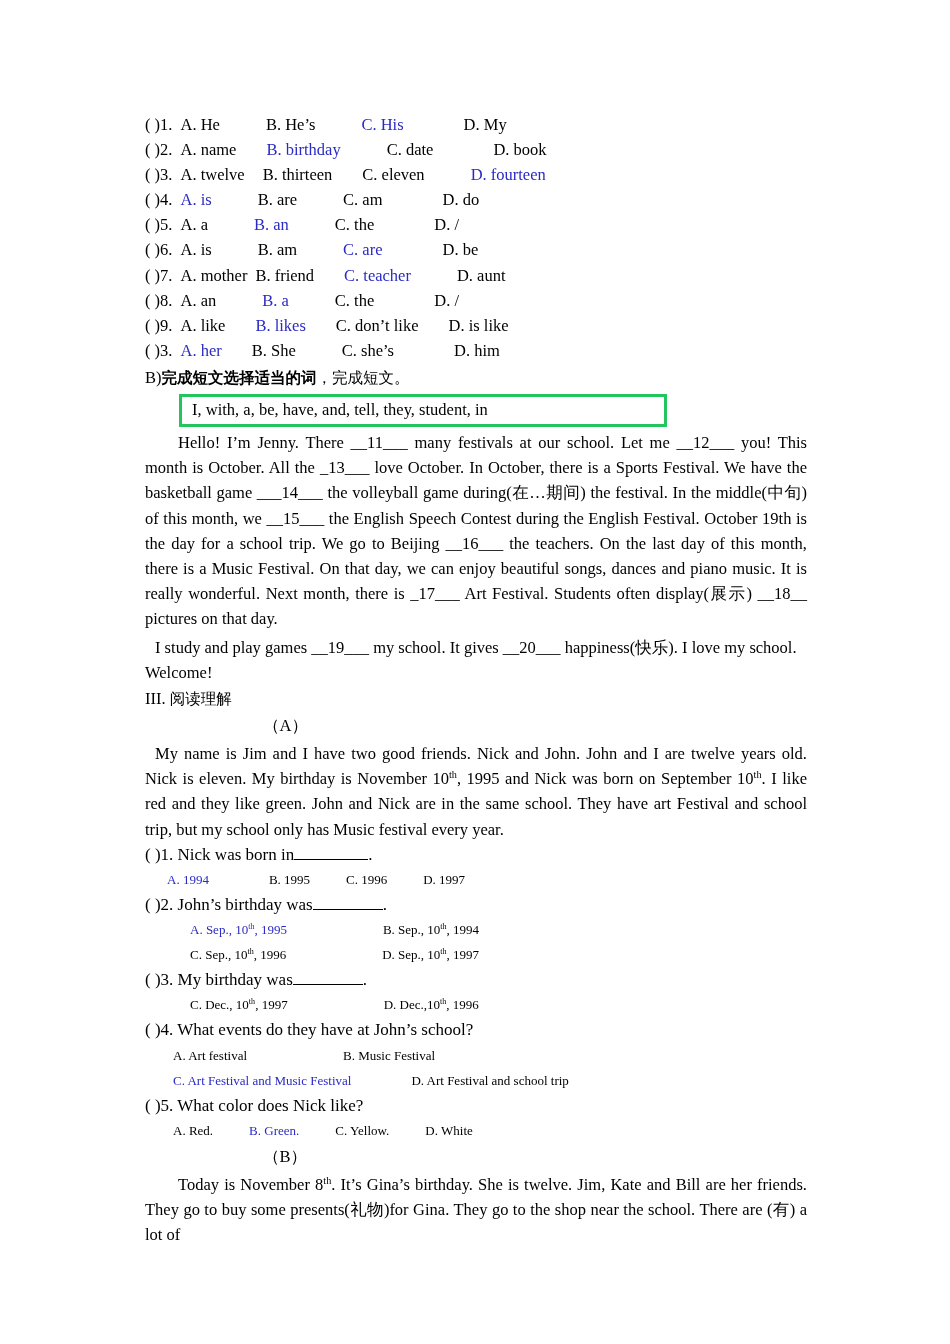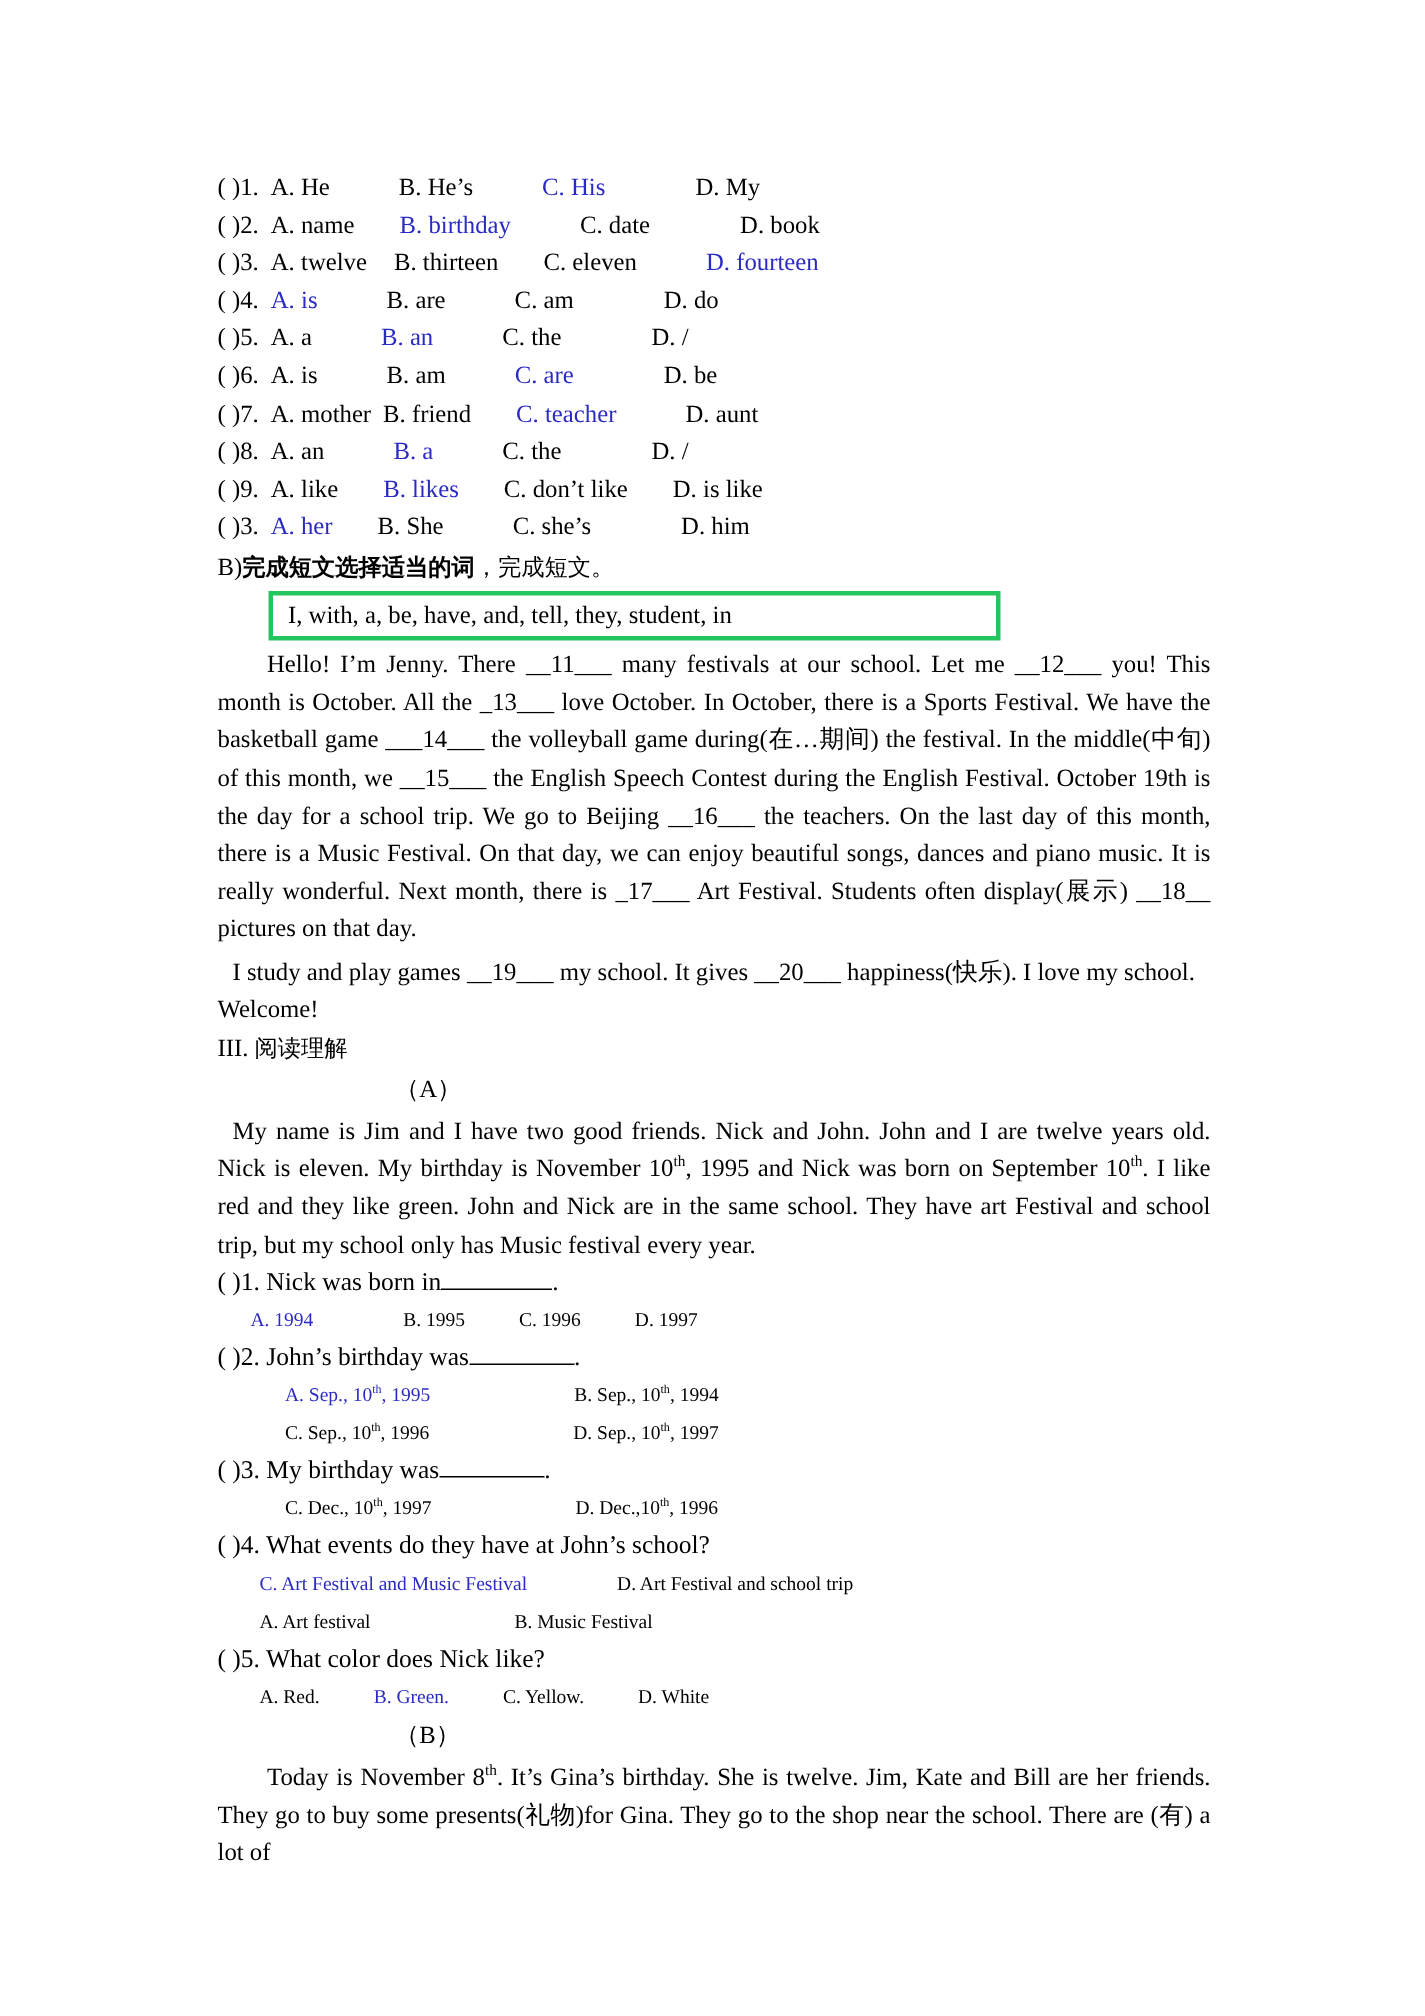--- a/index.html
+++ b/index.html
@@ -211,24 +211,24 @@
     </div>
     <div class="q-opts ind2">
       <span><span>C.</span><span> Dec., 10</span><sup>th</sup><span>, 1997</span></span><span class="col-gap-b"></span><span><span>D.</span><span> Dec.,10</span><sup>th</sup><span>, 1996</span></span>
     </div>
 
     <div class="q-line">
       <span>( )4.</span>
       <span>What events do they have at John’s school?</span>
     </div>
     <div class="q-opts ind3">
+      <span>A. Art festival</span><span class="col-gap-b"></span><span>B. Music Festival</span>
+    </div>
+    <div class="q-opts ind3">
       <span class="ans">C. Art Festival and Music Festival</span><span class="col-gap-c"></span><span>D. Art Festival and school trip</span>
-    </div>
-    <div class="q-opts ind3">
-      <span>A. Art festival</span><span class="col-gap-b"></span><span>B. Music Festival</span>
     </div>
 
     <div class="q-line">
       <span>( )5.</span>
       <span>What color does Nick like?</span>
     </div>
     <div class="q-opts ind3">
       <span>A. Red.</span><span class="col-gap-d"></span><span class="ans">B. Green.</span><span class="col-gap-d"></span><span>C. Yellow.</span><span class="col-gap-d"></span><span>D. White</span>
     </div>
 

